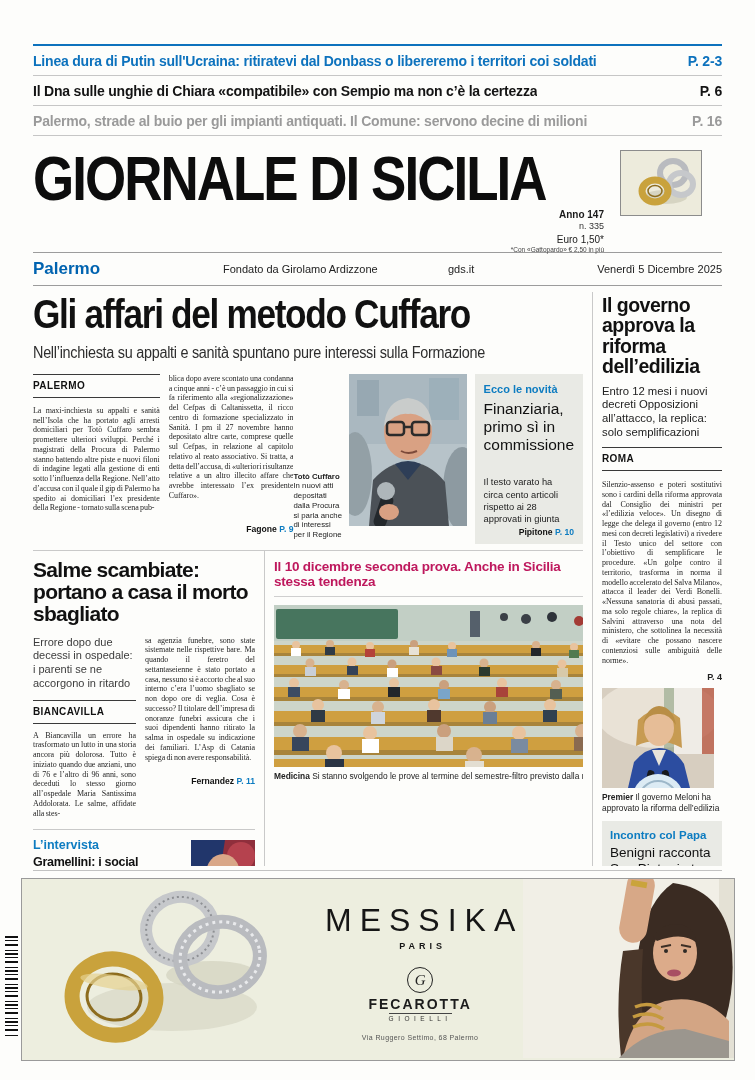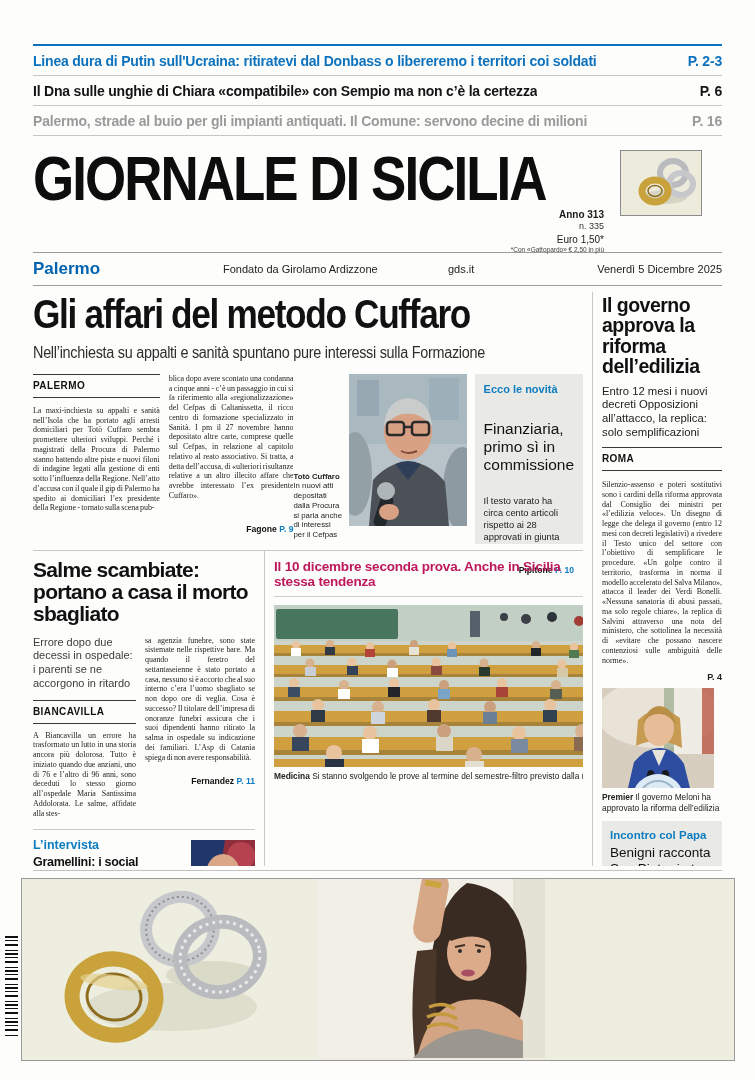--- a/index.html
+++ b/index.html
@@ -56,21 +56,21 @@
 
   .lead-row{display:flex;margin-top:12px;height:170px;}
   .lr-col1{width:129px;margin-right:9px;}
   .lr-col1 .body{margin-top:8px;height:136px;overflow:hidden;}
   .lr-col2{width:127px;margin-right:0;}
   .lr-col2 .body{height:148px;overflow:hidden;}
   .lr-capcol{width:50px;margin-right:6px;display:flex;flex-direction:column;justify-content:flex-end;
              font-size:7.8px;line-height:1.25;color:#222;padding-bottom:4px;}
   .cap-title{font-weight:bold;}
   .lr-photo{width:118px;height:152px;margin-right:8px;flex:0 0 auto;overflow:hidden;}
-  .fin-box{flex:1;background:#e9eae5;padding:9px 9px 7px;display:flex;flex-direction:column;cursor:pointer;gap:20px;}
+  .fin-box{flex:1;background:#e9eae5;padding:9px 9px 7px;display:flex;flex-direction:column;cursor:pointer;}
   .fin-kicker{color:#0d7cc1;font-weight:bold;font-size:11px;}
   .fin-title{font-size:15.5px;line-height:1.18;margin-top:5px;color:#111;}
   .fin-body{font-size:9.3px;line-height:1.3;margin-top:auto;color:#222;}
 
   .hr{border-bottom:1px solid #c9c9c9;margin-top:6px;}
 
   .middle-row{display:flex;}
   .salme-col{width:232px;box-sizing:border-box;border-right:1px solid #c9c9c9;padding:8px 9px 0 0;}
   .salme-h{font-size:21px;font-weight:bold;letter-spacing:-0.7px;line-height:1.06;color:#111;cursor:pointer;}
   .salme-cols{display:flex;margin-top:10px;}
@@ -155,21 +155,21 @@
       <svg viewBox="0 0 78 62" width="78" height="62">
         <rect width="78" height="62" fill="#edebdc"></rect>
         <ellipse cx="44" cy="46" rx="22" ry="7" fill="#d6d4c2"></ellipse>
         <ellipse cx="52" cy="22" rx="13" ry="12" fill="none" stroke="#b9bbbf" stroke-width="6"></ellipse>
         <ellipse cx="60" cy="33" rx="12" ry="11" fill="none" stroke="#c6c8cb" stroke-width="6"></ellipse>
         <ellipse cx="34" cy="40" rx="13" ry="11" fill="none" stroke="#c9a23c" stroke-width="7"></ellipse>
         <ellipse cx="34" cy="40" rx="7" ry="5.5" fill="none" stroke="#8d6c1e" stroke-width="1.5"></ellipse>
       </svg>
     </div>
     <div class="mast-info">
-      <div class="mi-anno">Anno 313</div>
+      <div class="mi-anno">Anno 147</div>
       <div class="mi-n">n. 335</div>
       <div class="mi-price">Euro 1,50*</div>
       <div class="mi-note">*Con «Gattopardo» € 2,50 in più</div>
     </div>
   </div>
 
   <div class="dateline">
     <span class="dl-edition">Palermo</span>
     <span class="dl-founded">Fondato da Girolamo Ardizzone</span>
     <span class="dl-site">gds.it</span>
@@ -189,21 +189,21 @@
         </div>
         <div class="lr-col2">
           <div class="body">blica dopo avere scontato una condanna a cinque anni - c’è un passaggio in cui si fa riferimento alla «regionalizzazione» del Cefpas di Caltanissetta, il ricco centro di formazione specializzato in Sanità. I pm il 27 novembre hanno depositato altre carte, comprese quelle sul Cefpas, in relazione al capitolo relativo al reato associativo. Si tratta, a detta dell’accusa, di «ulteriori risultanze relative a un altro illecito affare che avrebbe interessato l’ex presidente Cuffaro».</div>
           <div class="byline">
             <span class="nm">Fagone</span>
             <span class="pg">P. 9</span>
           </div>
         </div>
         <div class="lr-capcol">
           <span class="cap-title">Totò Cuffaro</span>
-          <span>In nuovi atti depositati dalla Procura si parla anche di interessi per il Cefpas</span>
+          <span>In nuovi atti depositati dalla Procura si parla anche di interessi per il Regione</span>
         </div>
         <div class="lr-photo">
           <svg viewBox="0 0 118 152" width="118" height="152">
             <rect width="118" height="152" fill="#b7c3c9"></rect>
             <rect width="118" height="70" fill="#aab8c0"></rect>
             <rect x="8" y="6" width="22" height="36" fill="#97a8b2"></rect>
             <rect x="80" y="4" width="30" height="42" fill="#9db0ba"></rect>
             <ellipse cx="6" cy="100" rx="17" ry="42" fill="#93a0a6"></ellipse>
             <ellipse cx="113" cy="115" rx="19" ry="42" fill="#8d9aa1"></ellipse>
             <path d="M20 152 L24 106 Q40 88 59 88 Q80 88 96 108 L100 152 Z" fill="#4b5157"></path>
@@ -425,20 +425,28 @@
         <ellipse cx="190" cy="96" rx="46" ry="14" fill="#d4d4c2" opacity="0.8"></ellipse>
         <ellipse cx="158" cy="50" rx="34" ry="32" fill="none" stroke="#c6c8cb" stroke-width="12" transform="rotate(-14 158 50)"></ellipse>
         <ellipse cx="158" cy="50" rx="34" ry="32" fill="none" stroke="#8e9094" stroke-width="2" stroke-dasharray="2 3" transform="rotate(-14 158 50)"></ellipse>
         <ellipse cx="198" cy="78" rx="40" ry="35" fill="none" stroke="#b9bbbf" stroke-width="14" transform="rotate(-10 198 78)"></ellipse>
         <ellipse cx="198" cy="78" rx="40" ry="35" fill="none" stroke="#e9eaec" stroke-width="3" stroke-dasharray="3 4" transform="rotate(-10 198 78)"></ellipse>
         <ellipse cx="92" cy="118" rx="42" ry="38" fill="none" stroke="#c9a23c" stroke-width="15" transform="rotate(8 92 118)"></ellipse>
         <ellipse cx="92" cy="118" rx="27" ry="23" fill="none" stroke="#8d6c1e" stroke-width="3" transform="rotate(8 92 118)"></ellipse>
         <ellipse cx="92" cy="103" rx="34" ry="7" fill="#e6d28e" opacity="0.7" transform="rotate(8 92 103)"></ellipse>
       </svg>
     </div>
+    <div class="ad-center">
+      <div class="ad-brand">MESSIKA</div>
+      <div class="ad-city">PARIS</div>
+      <div class="ad-logo">G</div>
+      <div class="ad-retailer">FECAROTTA</div>
+      <div class="ad-retailer-sub">GIOIELLI</div>
+      <div class="ad-address">Via Ruggero Settimo, 68 Palermo</div>
+    </div>
     <div class="ad-right">
       <svg viewBox="0 0 228 179" width="228" height="179">
         <rect width="228" height="179" fill="#f1efe6"></rect>
         <rect x="196" width="32" height="179" fill="#e4e1d5"></rect>
         <path d="M150 4 Q198 10 208 62 Q214 112 198 154 L150 179 L118 179 Q108 118 116 68 Q124 22 150 4 Z" fill="#3a2b22"></path>
         <path d="M120 70 Q116 130 124 179 L98 179 Q92 120 100 72 Z" fill="#4a372a"></path>
         <rect x="100" y="-8" width="28" height="72" rx="14" fill="#d7a887" transform="rotate(10 114 28)"></rect>
         <rect x="108" y="2" width="16" height="6" fill="#caa43c" transform="rotate(10 116 5)"></rect>
         <ellipse cx="152" cy="74" rx="22" ry="28" fill="#dcab8a"></ellipse>
         <path d="M130 58 Q140 42 160 46 Q172 50 174 64 Q160 52 134 62 Z" fill="#3a2b22"></path>

